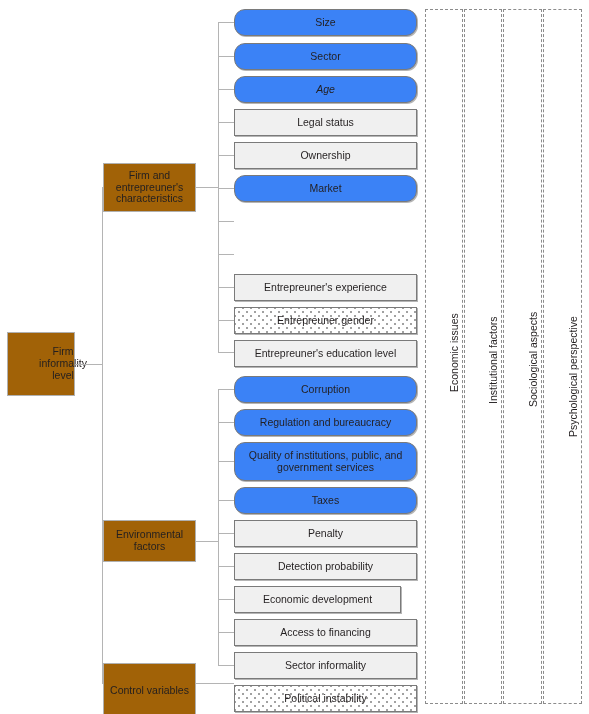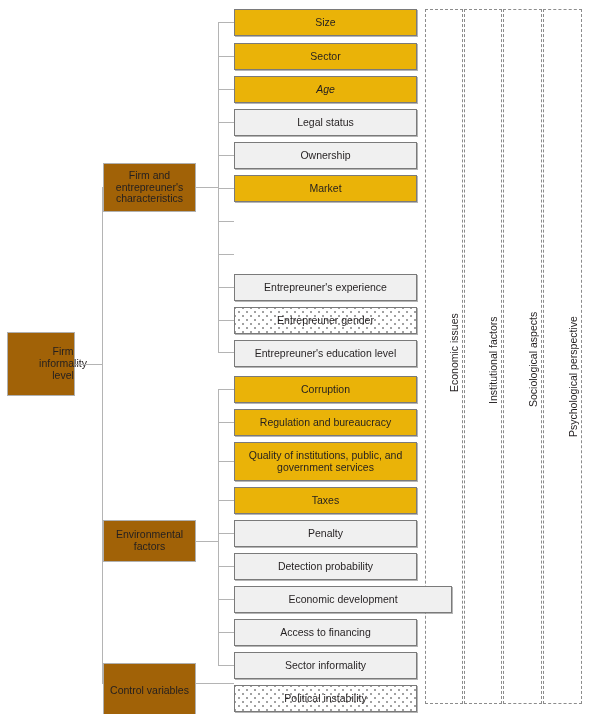--- a/index.html
+++ b/index.html
@@ -27,21 +27,21 @@
   .plain{
     border:1px solid #b0b0b0;
     background:#a16207;
   }
 
   
   .factor{
     border:1px solid #7a7a7a;
     box-shadow:1px 1px 0 0 rgba(120,120,120,.55);
   }
-  .fill-gray{background:#eab308;}
+  .fill-gray{background:#3b82f6;border-radius:11px;}
   .fill-light{background:#f0f0f0;}
   .fill-dots{
     background-color:#ffffff;
     background-image:
       radial-gradient(#9a9a9a 0.7px, transparent 0.8px),
       radial-gradient(#9a9a9a 0.7px, transparent 0.8px);
     background-size:8px 8px, 8px 8px;
     background-position:0 0, 4px 4px;
   }
 
@@ -150,21 +150,21 @@
   <div class="ln h" style="left:218px;top:500px;width:16px;"></div>
   <div class="node factor fill-gray" style="left:234px;top:487px;width:183px;height:27px;">Taxes</div>
 
   <div class="ln h" style="left:218px;top:533px;width:16px;"></div>
   <div class="node factor fill-light" style="left:234px;top:520px;width:183px;height:27px;">Penalty</div>
 
   <div class="ln h" style="left:218px;top:566px;width:16px;"></div>
   <div class="node factor fill-light" style="left:234px;top:553px;width:183px;height:27px;">Detection probability</div>
 
   <div class="ln h" style="left:218px;top:599px;width:16px;"></div>
-  <div class="node factor fill-light" style="left:234px;top:586px;width:218px;height:27px;">Economic development</div>
+  <div class="node factor fill-light" style="left:234px;top:586px;width:167px;height:27px;">Economic development</div>
 
   <div class="ln h" style="left:218px;top:632px;width:16px;"></div>
   <div class="node factor fill-light" style="left:234px;top:619px;width:183px;height:27px;">Access to financing</div>
 
   <div class="ln h" style="left:218px;top:665px;width:16px;"></div>
   <div class="node factor fill-light" style="left:234px;top:652px;width:183px;height:27px;">Sector informality</div>
 
   <div class="node factor fill-dots" style="left:234px;top:685px;width:183px;height:27px;">Political instability</div>
 
 </div>

